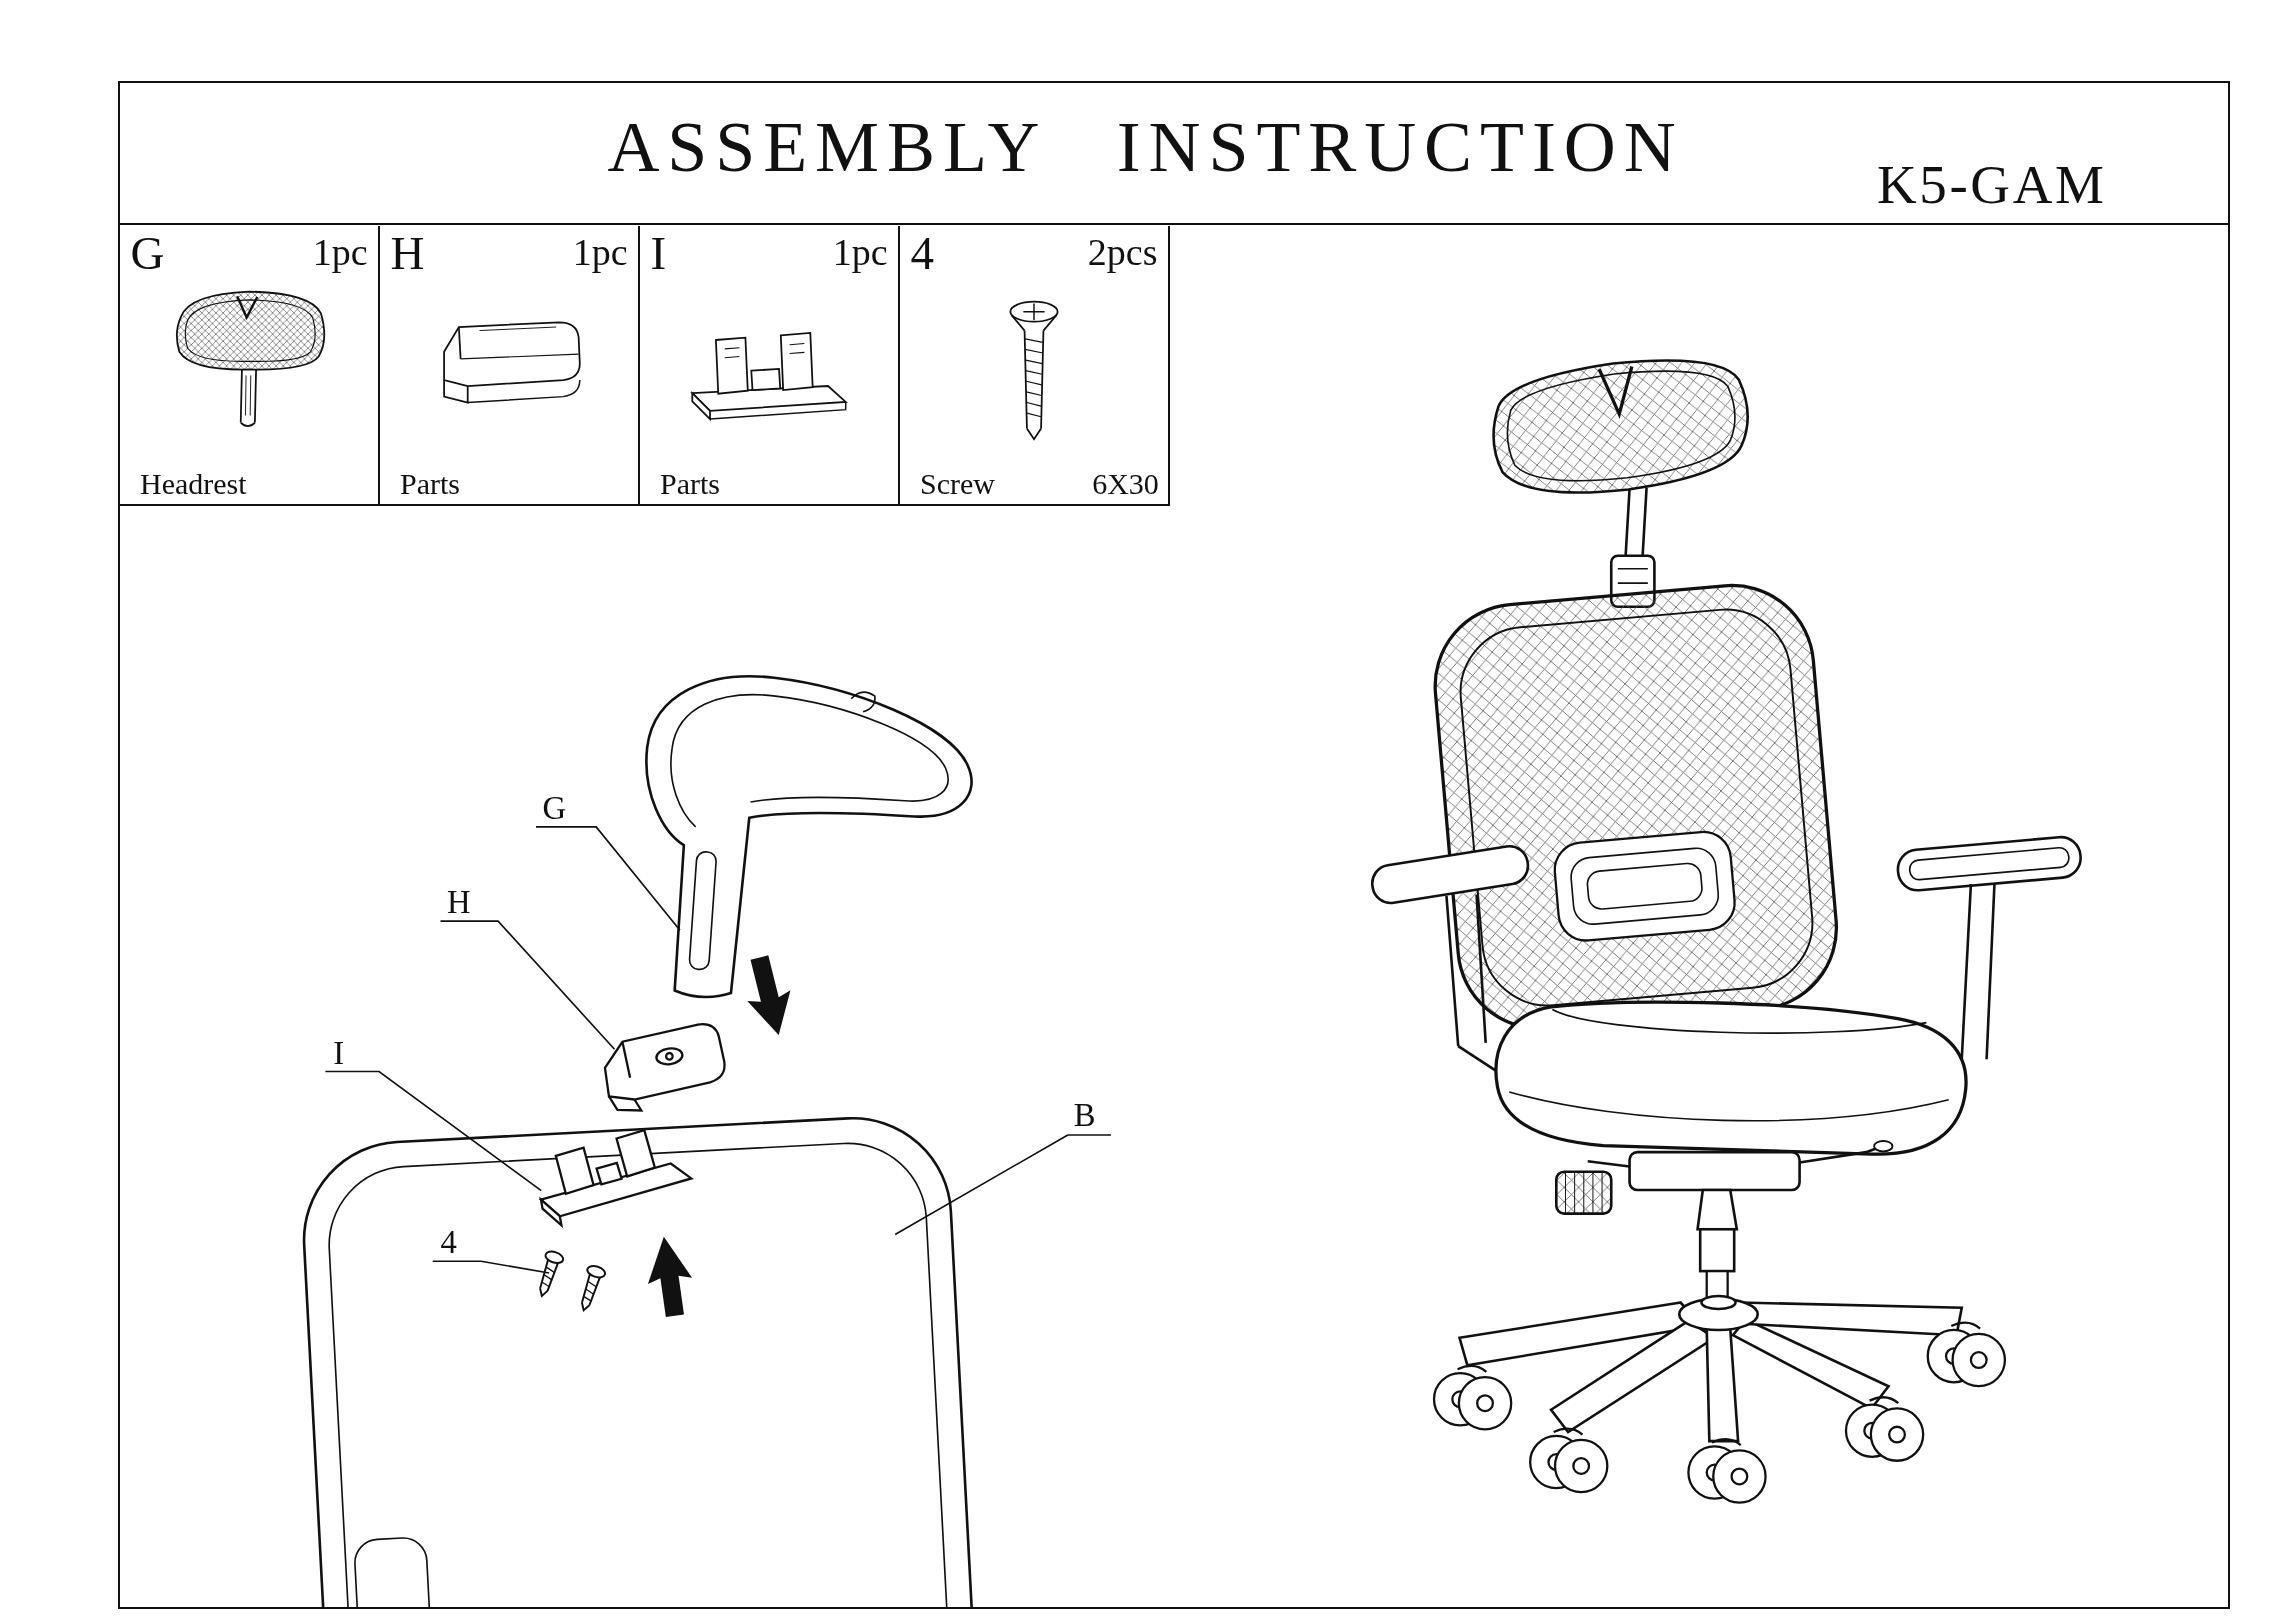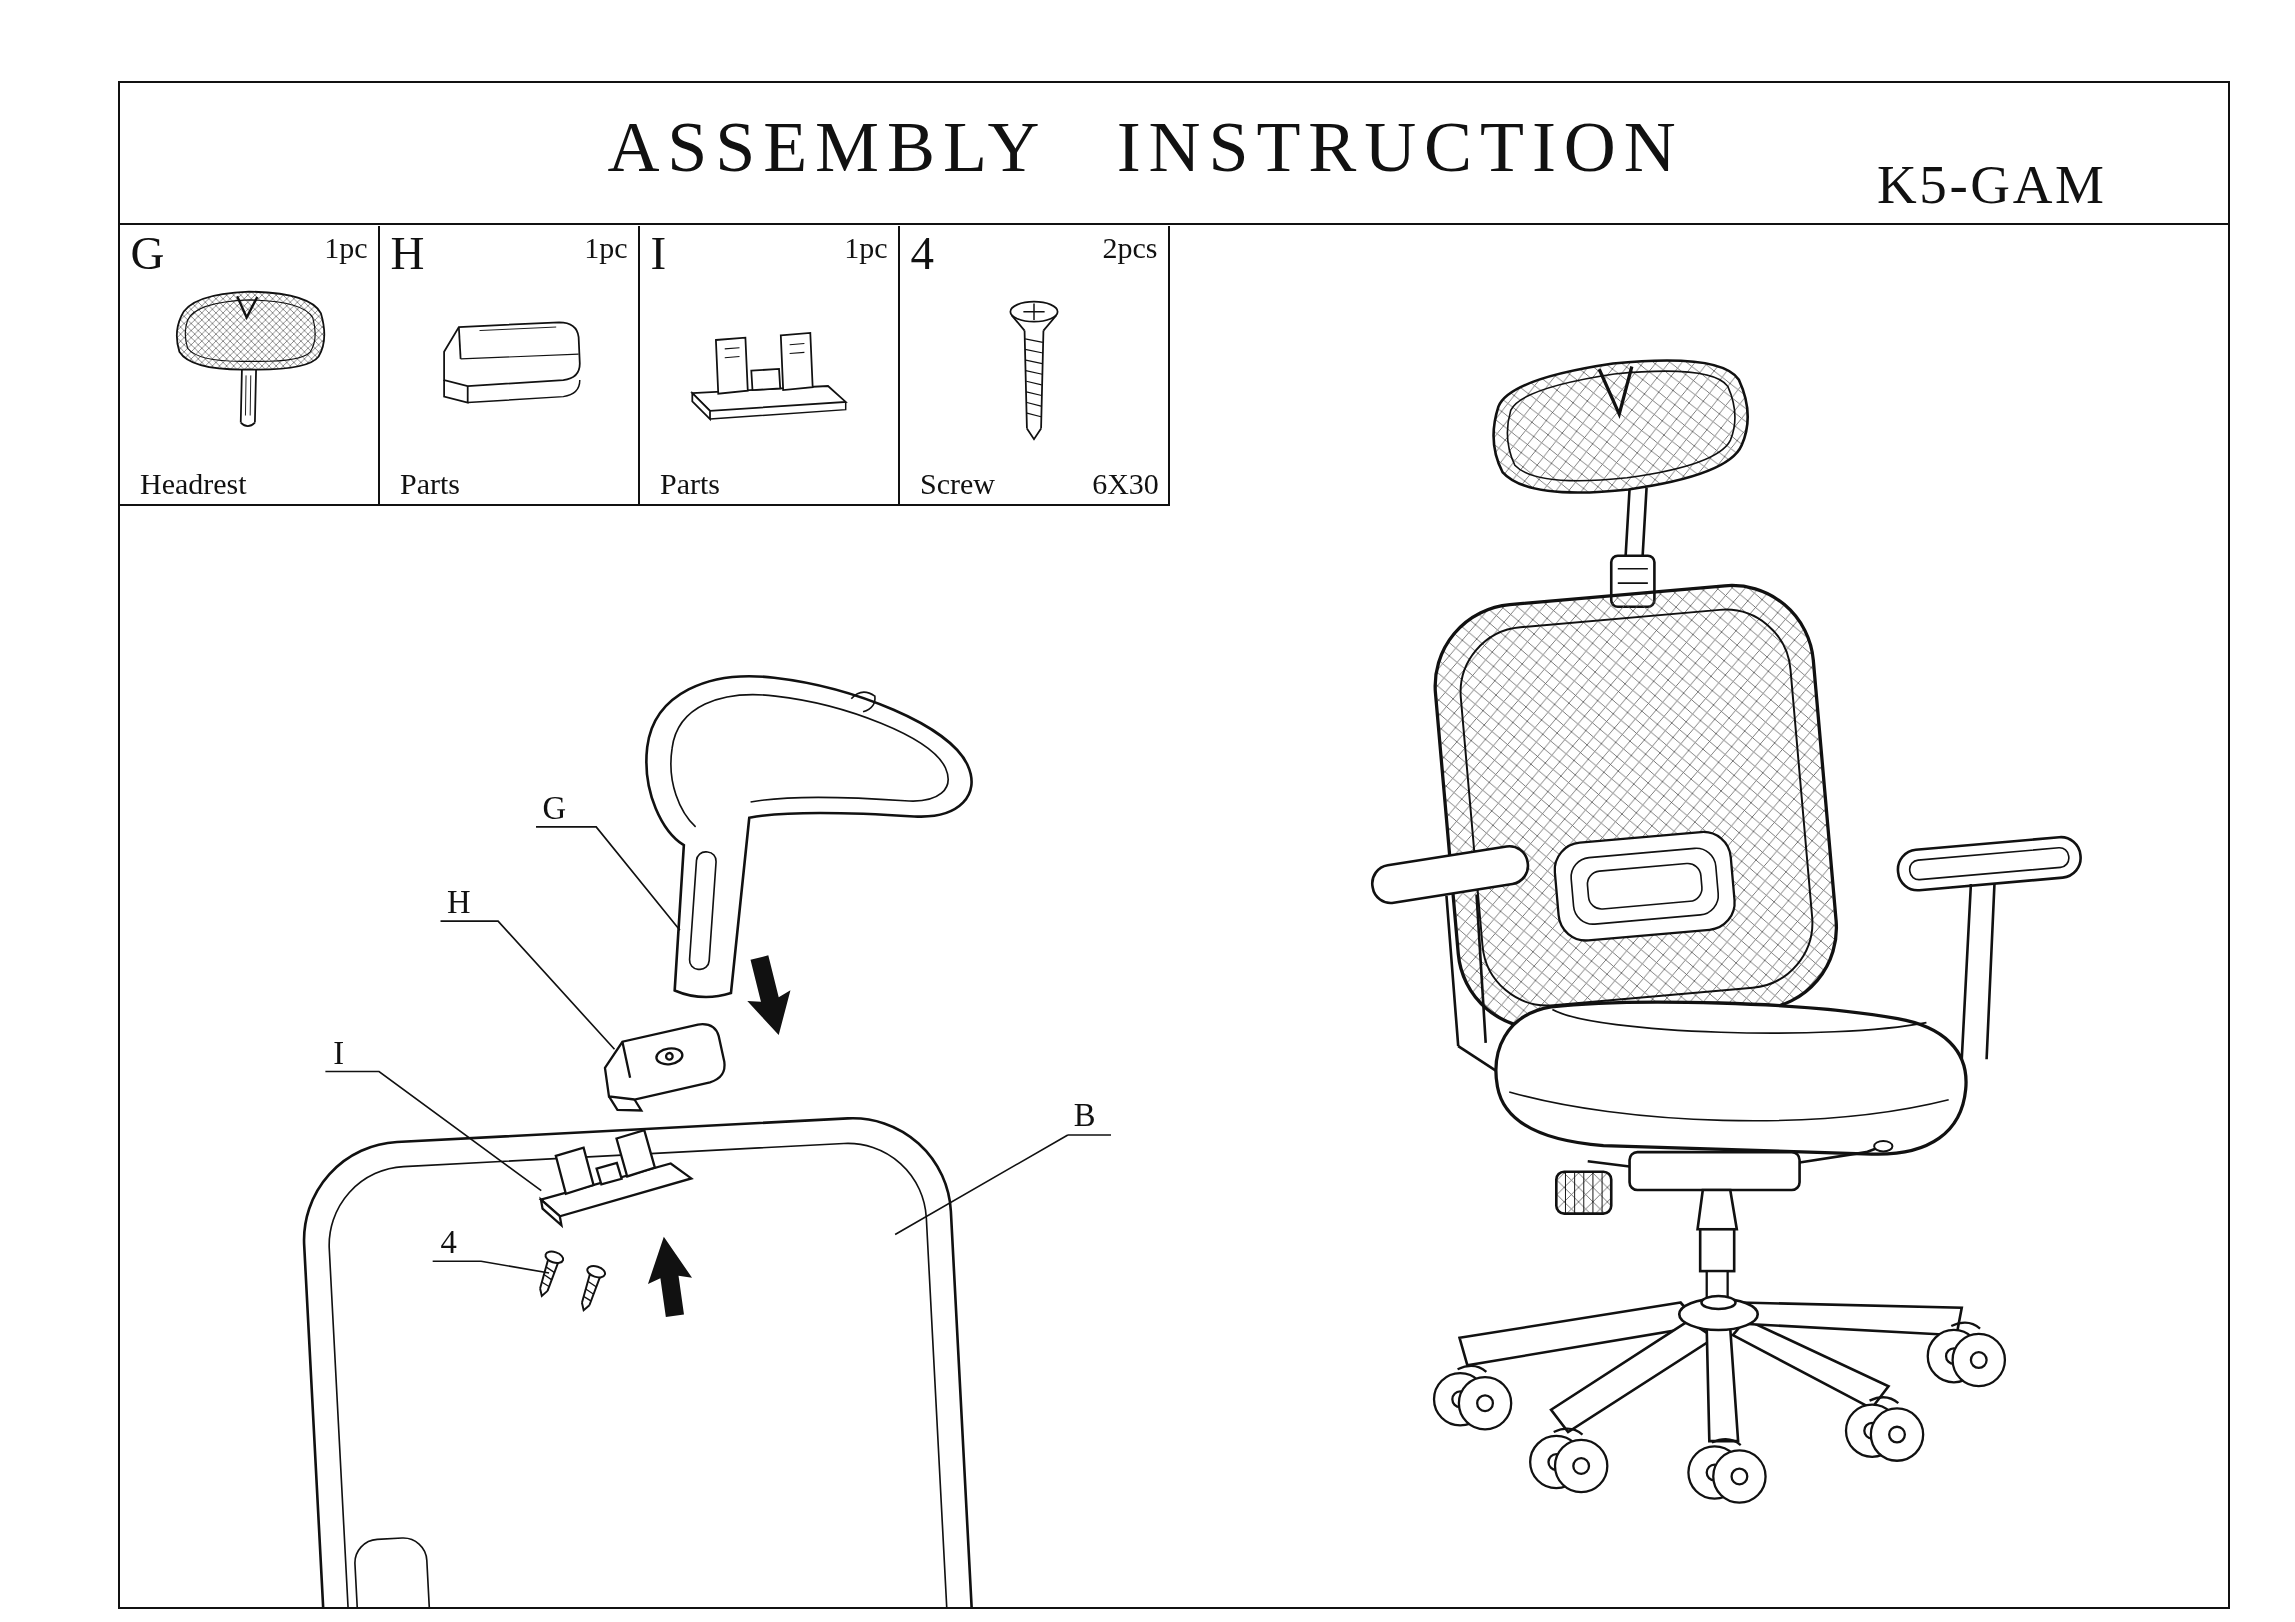--- a/index.html
+++ b/index.html
@@ -8,21 +8,21 @@
   .frame{position:absolute;left:118px;top:81px;width:2112px;height:1528px;
          border:2.6px solid #111;box-sizing:border-box;}
   .title{position:absolute;left:393px;top:106px;width:1505px;text-align:center;
          font-size:72px;letter-spacing:7.9px;word-spacing:46px;white-space:nowrap;}
   .model{position:absolute;left:1877px;top:137px;width:327px;font-size:55px;letter-spacing:2.6px;margin-top:16px;}
   .title-rule{position:absolute;left:120px;top:223px;width:2108px;height:0;border-top:2.6px solid #111;}
   .parts-row{position:absolute;left:120px;top:226px;height:280px;display:flex;}
   .part-box{position:relative;box-sizing:border-box;border-right:2.6px solid #111;border-bottom:2.6px solid #111;}
   .pb-g{width:260px;} .pb-h{width:260px;} .pb-i{width:260px;} .pb-4{width:270px;}
   .part-id{position:absolute;top:3.9px;left:10.5px;font-size:47px;line-height:1;}
-  .part-qty{position:absolute;top:6.5px;right:10.5px;font-size:30px;line-height:1;}
+  .part-qty{position:absolute;top:6.5px;right:10.5px;font-size:38px;line-height:1;}
   .part-label{position:absolute;bottom:5.2px;left:20px;font-size:30px;line-height:1;}
   .part-size{position:absolute;bottom:5.2px;right:9.2px;font-size:30px;line-height:1;margin-left:20px;}
   .part-art{position:absolute;left:0;top:55px;width:100%;height:177px;}
   .expl-svg{position:absolute;left:120px;top:505px;width:1112px;height:1103px;}
   .chair-svg{position:absolute;left:1348px;top:353px;width:877px;height:1164px;}
   svg text{font-family:"Liberation Serif",serif;fill:#111;}
 </style>
 </head>
 <body>
 

